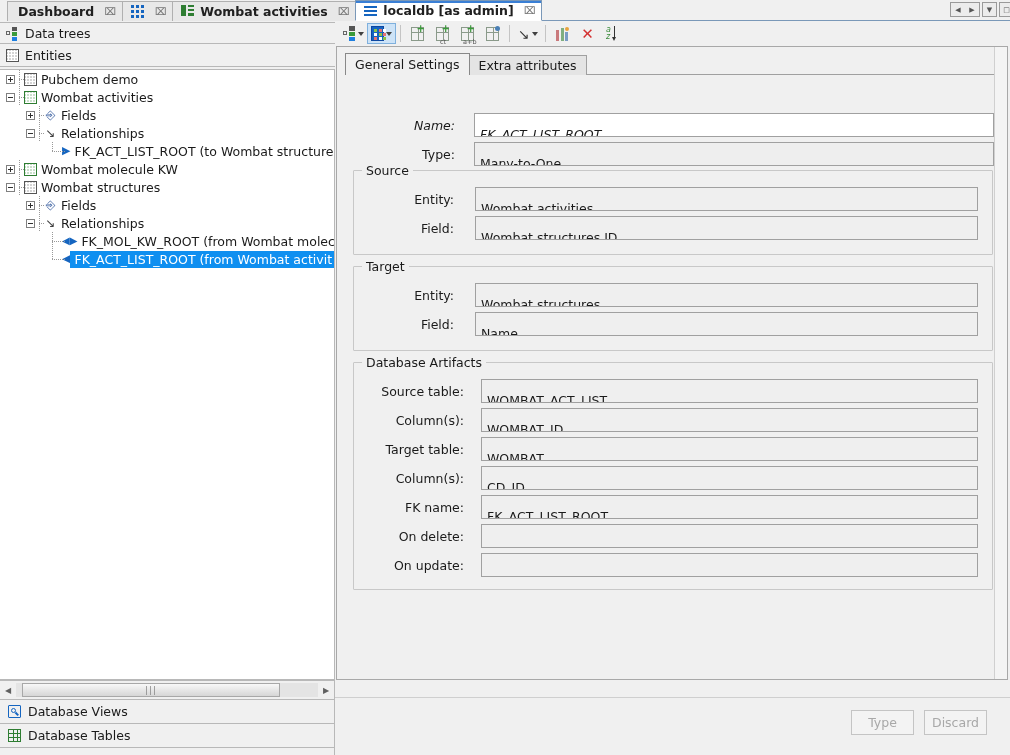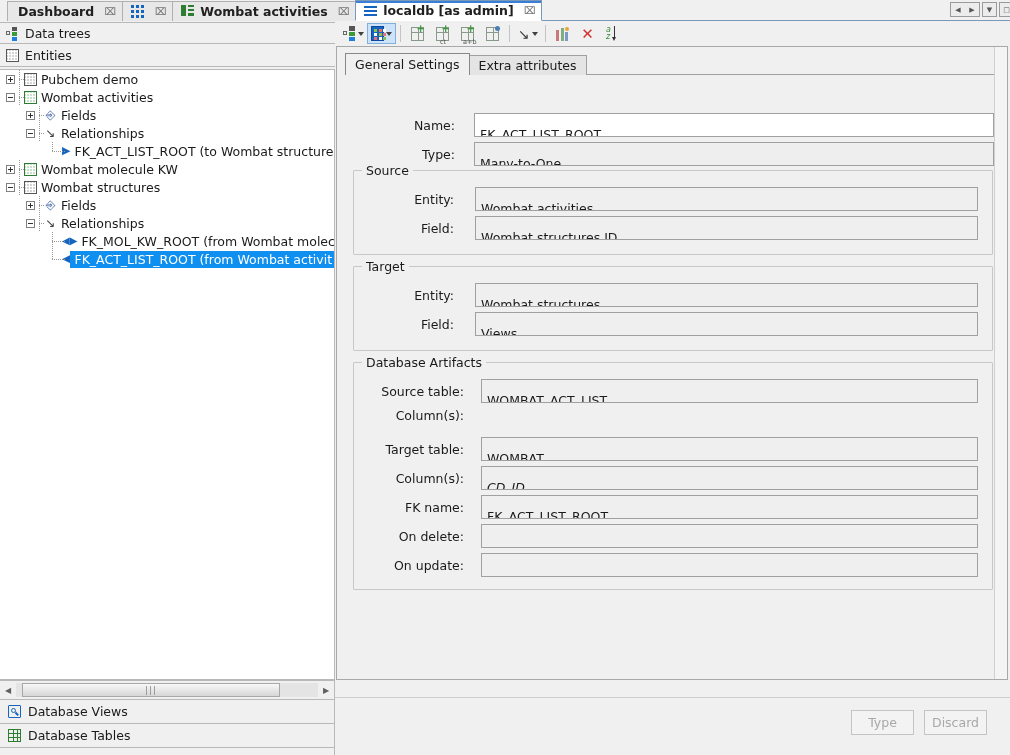--- a/index.html
+++ b/index.html
@@ -535,21 +535,21 @@
     </div>
 
     <div class="formarea">
 
       <div class="ftabs">
         <div class="ftab active">General Settings</div>
         <div class="ftab">Extra attributes</div>
       </div>
       <div class="ftab-underline" style="margin-top:-1px;"></div>
 
-      <div class="row" style="position:absolute;left:0;top:66px;width:100%;">
+      <div class="row" style="position:absolute;left:0;top:66px;width:100%;font-style:italic;">
         <div class="flabel" style="width:118px;">Name:</div>
         <div class="finput" style="width:520px;margin-left:19px;">FK_ACT_LIST_ROOT</div>
       </div>
 
       <div class="row" style="position:absolute;left:0;top:95px;width:100%;">
         <div class="flabel" style="width:118px;">Type:</div>
         <div class="finput readonly" style="width:520px;margin-left:19px;">Many-to-One</div>
       </div>
 
       <div class="fieldset" style="left:16px;top:123px;width:640px;height:85px;">
@@ -565,44 +565,45 @@
       </div>
 
       <div class="fieldset" style="left:16px;top:219px;width:640px;height:85px;">
         <span class="legend">Target</span>
         <div class="row" style="position:absolute;left:0;top:16px;width:100%;">
           <div class="flabel" style="width:100px;">Entity:</div>
           <div class="finput ro2" style="width:503px;margin-left:21px;">Wombat structures</div>
         </div>
         <div class="row" style="position:absolute;left:0;top:45px;width:100%;">
           <div class="flabel" style="width:100px;">Field:</div>
-          <div class="finput ro2" style="width:503px;margin-left:21px;">Views</div>
+          <div class="finput ro2" style="width:503px;margin-left:21px;">Name</div>
         </div>
       </div>
 
       <div class="fieldset" style="left:16px;top:315px;width:640px;height:228px;">
         <span class="legend">Database Artifacts</span>
 
         <div class="row" style="position:absolute;left:0;top:16px;width:100%;">
           <div class="flabel" style="width:110px;">Source table:</div>
           <div class="finput ro2" style="width:497px;margin-left:17px;">WOMBAT_ACT_LIST</div>
         </div>
 
         <div class="row" style="position:absolute;left:0;top:45px;width:100%;">
           <div class="flabel" style="width:110px;">Column(s):</div>
+          <div class="finput ro2" style="width:497px;margin-left:17px;">WOMBAT_ID</div>
         </div>
 
         <div class="row" style="position:absolute;left:0;top:74px;width:100%;">
           <div class="flabel" style="width:110px;">Target table:</div>
           <div class="finput ro2" style="width:497px;margin-left:17px;">WOMBAT</div>
         </div>
 
         <div class="row" style="position:absolute;left:0;top:103px;width:100%;">
           <div class="flabel" style="width:110px;">Column(s):</div>
-          <div class="finput ro2" style="width:497px;margin-left:17px;font-style:italic;">CD_ID</div>
+          <div class="finput ro2" style="width:497px;margin-left:17px;">CD_ID</div>
         </div>
 
         <div class="row" style="position:absolute;left:0;top:132px;width:100%;">
           <div class="flabel" style="width:110px;">FK name:</div>
           <div class="finput ro2" style="width:497px;margin-left:17px;">FK_ACT_LIST_ROOT</div>
         </div>
 
         <div class="row" style="position:absolute;left:0;top:161px;width:100%;">
           <div class="flabel" style="width:110px;">On delete:</div>
           <div class="finput ro2" style="width:497px;margin-left:17px;"></div>

